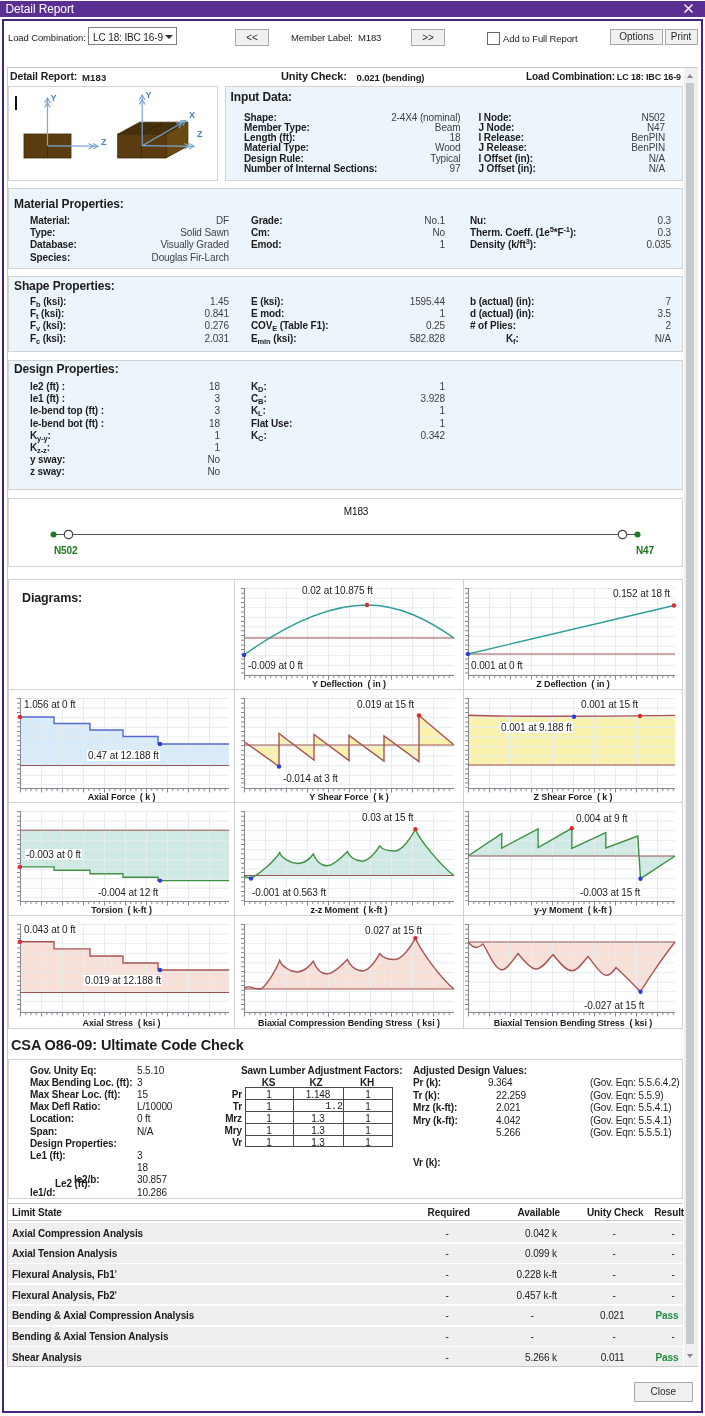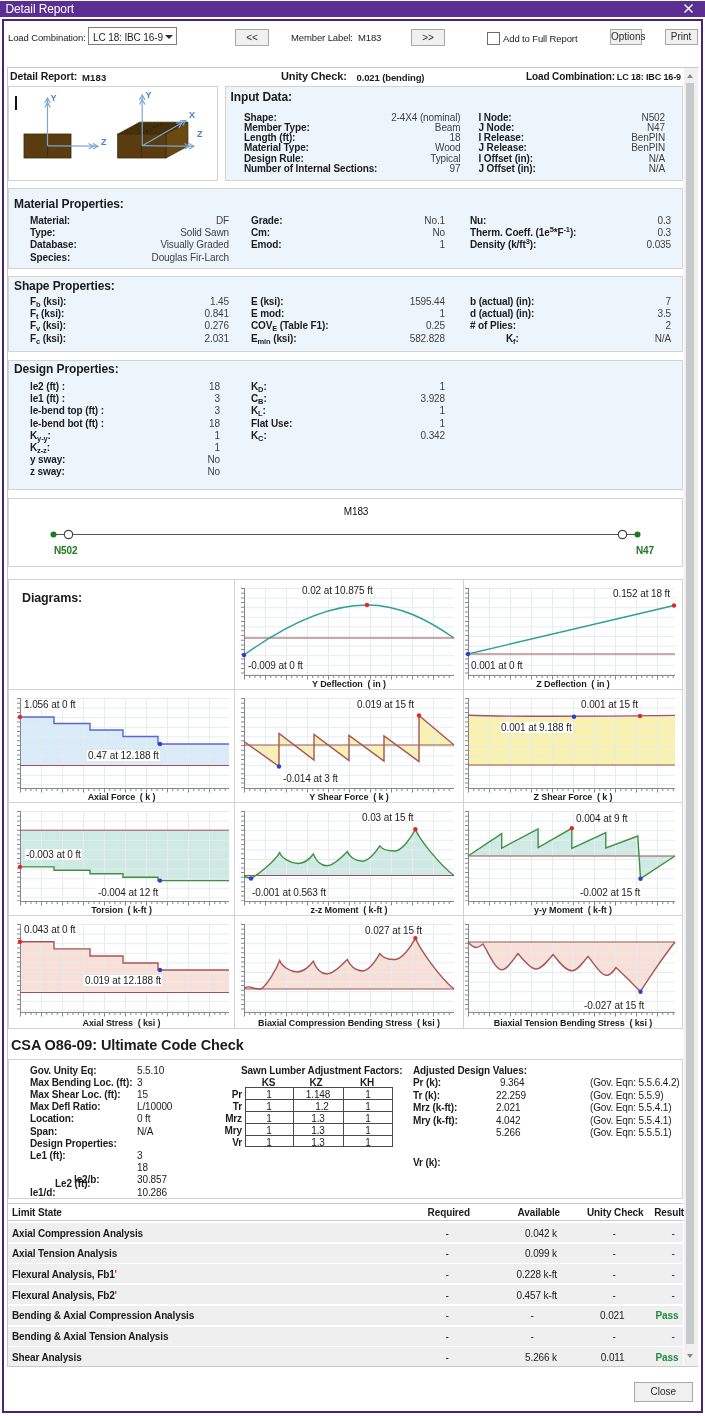--- a/index.html
+++ b/index.html
@@ -25,21 +25,21 @@
 <span class="t" style="left:8px;top:32px;font-size:9.5px">Load Combination:</span>
 <div style="position:absolute;left:87.5px;top:27px;width:89.5px;height:18px;border:1px solid #7e7e7e;background:#fff"></div>
 <span class="t" style="left:93px;top:31.5px;">LC 18: IBC 16-9</span>
 <div style="position:absolute;left:165px;top:34.5px;width:0;height:0;border-left:4px solid transparent;border-right:4px solid transparent;border-top:4.5px solid #303030"></div>
 <div class="btn" style="left:235px;top:28.5px;width:34px;height:17px;line-height:15px">&lt;&lt;</div>
 <span class="t" style="left:291px;top:32px;font-size:9.5px">Member Label:</span>
 <span class="t" style="left:358px;top:32px;font-size:9.5px">M183</span>
 <div class="btn" style="left:411px;top:28.5px;width:34px;height:17px;line-height:15px">&gt;&gt;</div>
 <div style="position:absolute;left:487px;top:32px;width:13px;height:13px;border:1px solid #6b6b6b;background:#fff"></div>
 <span class="t" style="left:503px;top:33px;font-size:9.5px">Add to Full Report</span>
-<div class="btn" style="left:610px;top:29px;width:32px;height:15.5px;line-height:14px">Options</div>
+<div class="btn" style="left:610px;top:29px;width:53px;height:15.5px;line-height:14px">Options</div>
 <div class="btn" style="left:664.5px;top:29px;width:33px;height:15.5px;line-height:14px">Print</div>
 <div style="position:absolute;left:7px;top:67px;width:691px;height:1299.5px;border:1px solid #c9c9c9;background:#fff"></div>
 <div style="position:absolute;left:684px;top:68px;width:13.5px;height:1297.5px;background:#f0f0f0"></div>
 <div style="position:absolute;left:687.2px;top:74px;width:0;height:0;border-left:3.6px solid transparent;border-right:3.6px solid transparent;border-bottom:4px solid #868686"></div>
 <div style="position:absolute;left:685.5px;top:83px;width:8px;height:1261px;background:#c6c9cd"></div>
 <div style="position:absolute;left:687.2px;top:1354px;width:0;height:0;border-left:3.6px solid transparent;border-right:3.6px solid transparent;border-top:4px solid #868686"></div>
 <span class="t b" style="left:10px;top:71px;font-size:10.5px">Detail Report:</span>
 <span class="t b" style="left:82px;top:72px;font-size:9.5px;letter-spacing:0.2px">M183</span>
 <span class="t b" style="left:281px;top:70.5px;font-size:11px">Unity Check:</span>
 <span class="t b" style="left:356.5px;top:72px;font-size:9.5px">0.021 (bending)</span>
@@ -367,21 +367,21 @@
       <line x1="4" y1="98.5" x2="211" y2="98.5" stroke="#85898f" stroke-width="1"></line>
       <line x1="2.5" y1="8" x2="2.5" y2="98" stroke="#85898f" stroke-width="3" stroke-dasharray="1,3.7"></line>
       <line x1="4" y1="99.75" x2="211" y2="99.75" stroke="#85898f" stroke-width="2.5" stroke-dasharray="1,4.25"></line>
       <line x1="4" y1="100.5" x2="211" y2="100.5" stroke="#85898f" stroke-width="4" stroke-dasharray="1,20"></line>
       <line x1="4" y1="53" x2="211" y2="53" stroke="#9c5353" stroke-width="1"></line>
       <path d="M4,53 L37.7,30.6 V45 L74.1,26 V44.5 L107.8,25.3 V45.5 L141.8,29.5 V45 L173.8,33 L176.5,75.7 L211,53" fill="none" stroke="#3e9142" stroke-width="1.4"></path>
       <circle cx="107.8" cy="25.3" r="2.2" fill="#e02a2a"></circle>
       <circle cx="176.5" cy="75.7" r="2.2" fill="#2b3ed8"></circle>
     </svg>
 <span class="clabel" style="left:575px;top:812.5px">0.004 at 9 ft</span>
-<span class="clabel" style="left:579px;top:887px">-0.002 at 15 ft</span>
+<span class="clabel" style="left:579px;top:887px">-0.003 at 15 ft</span>
 <div class="ctitle" style="left:464px;top:905px;width:218px">y-y Moment&nbsp; ( k-ft )</div>
 <svg style="left:9px;top:916px" width="225" height="112">
       <defs>
         <pattern id="g03" x="11" y="8" width="21" height="9.6" patternUnits="userSpaceOnUse">
           <path d="M0 0.5 H21 M0.5 0 V9.6" stroke="#e6ebee" stroke-width="1" fill="none"></path>
         </pattern>
       </defs>
       <path d="M11,25.8 H45 V32.9 H81 V40 H114 V47 H149 V54 H220 V76.5 H11 Z" fill="#f8dfd8" stroke="none"></path>
       <rect x="11" y="8" width="209" height="88" fill="url(#g03)"></rect>
       <line x1="11.5" y1="8" x2="11.5" y2="96" stroke="#85898f" stroke-width="1"></line>
@@ -468,37 +468,37 @@
 <div style="position:absolute;left:244.5px;top:1122.5px;width:148px;height:1px;background:#4a4a4a"></div>
 <div style="position:absolute;left:244.5px;top:1134.5px;width:148px;height:1px;background:#4a4a4a"></div>
 <div style="position:absolute;left:293px;top:1086.5px;width:1px;height:60px;background:#4a4a4a"></div>
 <div style="position:absolute;left:343px;top:1086.5px;width:1px;height:60px;background:#4a4a4a"></div>
 <span class="t b" style="right:463px;top:1088.5px;padding-left:12px;">Pr</span>
 <span class="t c" style="left:269px;top:1088.5px;">1</span>
 <span class="t c" style="left:318px;top:1088.5px;">1.148</span>
 <span class="t c" style="left:368px;top:1088.5px;">1</span>
 <span class="t b" style="right:463px;top:1100.5px;">Tr</span>
 <span class="t c" style="left:269px;top:1100.5px;">1</span>
-<span class="t c" style="left:322px;top:1100.5px;">1.2</span>
+<span class="t c" style="left:334px;top:1100.5px;font-family:Liberation Mono, monospace;">1.2</span>
 <span class="t c" style="left:368px;top:1100.5px;">1</span>
 <span class="t b" style="right:463px;top:1112.5px;">Mrz</span>
 <span class="t c" style="left:269px;top:1112.5px;">1</span>
 <span class="t c" style="left:318px;top:1112.5px;">1.3</span>
 <span class="t c" style="left:368px;top:1112.5px;">1</span>
 <span class="t b" style="right:463px;top:1124.5px;">Mry</span>
 <span class="t c" style="left:269px;top:1124.5px;">1</span>
 <span class="t c" style="left:318px;top:1124.5px;">1.3</span>
 <span class="t c" style="left:368px;top:1124.5px;">1</span>
 <span class="t b" style="right:463px;top:1136.5px;">Vr</span>
 <span class="t c" style="left:269px;top:1136.5px;">1</span>
 <span class="t c" style="left:318px;top:1136.5px;">1.3</span>
 <span class="t c" style="left:368px;top:1136.5px;">1</span>
 <span class="t b" style="left:413px;top:1064.5px;">Adjusted Design Values:</span>
 <span class="t b" style="left:413px;top:1077.0px;">Pr (k):</span>
-<span class="t" style="left:500px;top:1077.0px;">9.364</span>
+<span class="t" style="left:488px;top:1077.0px;">9.364</span>
 <span class="t" style="left:590px;top:1077.0px;">(Gov. Eqn: 5.5.6.4.2)</span>
 <span class="t b" style="left:413px;top:1089.5px;">Tr (k):</span>
 <span class="t" style="left:496px;top:1089.5px;">22.259</span>
 <span class="t" style="left:590px;top:1089.5px;">(Gov. Eqn: 5.5.9)</span>
 <span class="t b" style="left:413px;top:1102.0px;">Mrz (k-ft):</span>
 <span class="t" style="left:496px;top:1102.0px;">2.021</span>
 <span class="t" style="left:590px;top:1102.0px;">(Gov. Eqn: 5.5.4.1)</span>
 <span class="t b" style="left:413px;top:1114.5px;">Mry (k-ft):</span>
 <span class="t" style="left:496px;top:1114.5px;">4.042</span>
 <span class="t" style="left:590px;top:1114.5px;">(Gov. Eqn: 5.5.4.1)</span>

